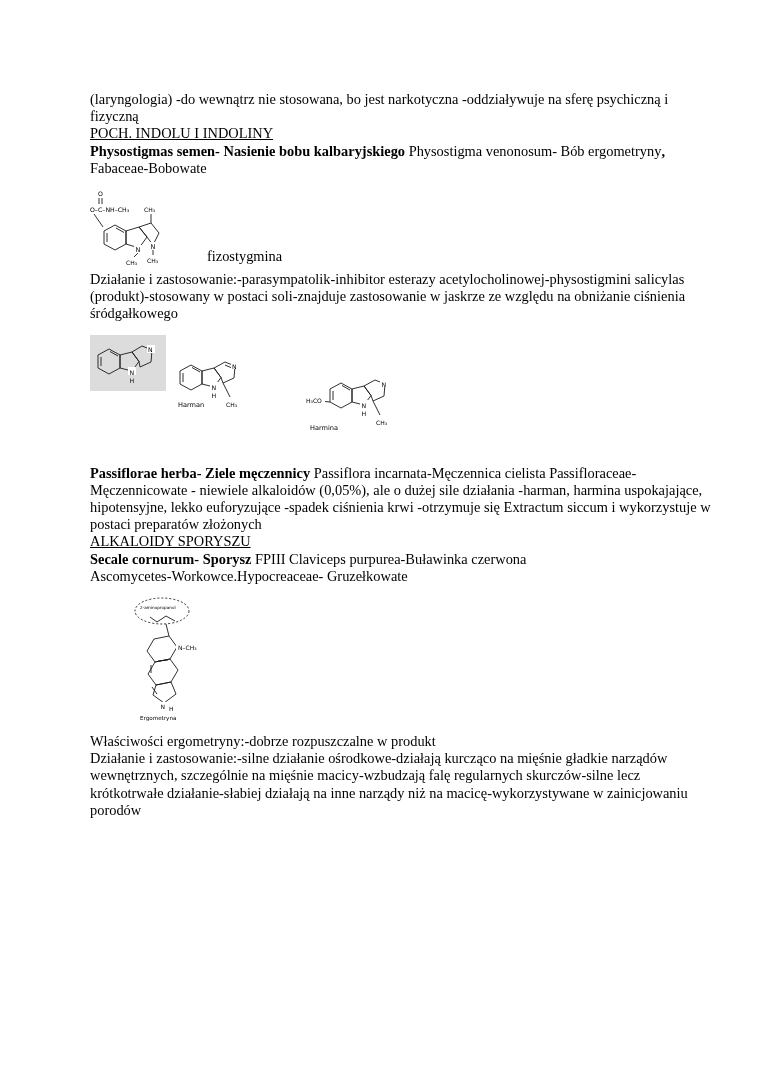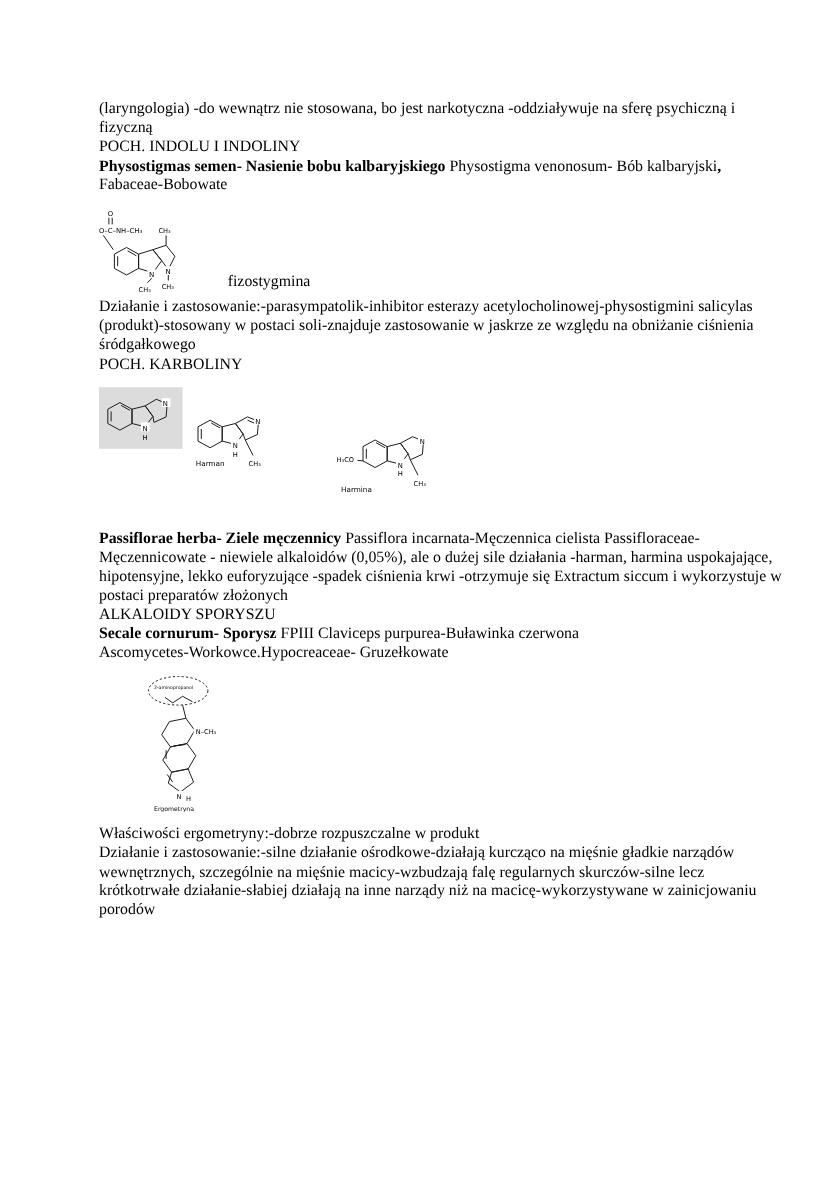--- a/index.html
+++ b/index.html
@@ -10,21 +10,21 @@
     background:#ffffff;
     color:#000;
     font-family:"Liberation Serif","DejaVu Serif",serif;
     font-size:14.4px;
     line-height:17.2px;
     padding:91px 46px 40px 90px;
     box-sizing:border-box;
     overflow:hidden;
   }
   p{margin:0;}
-  .u{}
+  .u{text-decoration:underline;}
   .bi{font-weight:700;}
   .b{font-weight:700;}
   figure{margin:0;}
   .fig-physo{display:flex;align-items:flex-end;gap:5px;margin:10px 0 4px 0;}
   .fig-physo figcaption{padding-bottom:2px;margin-top:11px;}
   .fig-karb{display:flex;align-items:flex-start;margin:10px 0 20px 0;height:112px;}
   .karb-b{margin-left:8px;margin-top:6px;}
   .karb-c{margin-left:38px;margin-top:44px;}
   .fig-ergo{margin:10px 0 12px 36px;}
   svg{display:block;}
@@ -34,21 +34,21 @@
 </style>
 </head>
 <body>
 
 <div class="page">
 
   <p>(laryngologia) -do wewnątrz nie stosowana, bo jest narkotyczna -oddziaływuje na sferę psychiczną i fizyczną</p>
 
   <p><span class="u">POCH. INDOLU I INDOLINY</span></p>
 
-  <p><span class="bi">Physostigmas semen- Nasienie bobu kalbaryjskiego</span><span> Physostigma venonosum- Bób kalbaryjski</span><span class="b">,</span><span> Fabaceae-Bobowate</span></p>
+  <p><span class="bi">Physostigmas semen- Nasienie bobu kalbaryjskiego</span><span> Physostigma venonosum- Bób ergometryny</span><span class="b">,</span><span> Fabaceae-Bobowate</span></p>
 
   <figure class="fig-physo">
     <svg width="112" height="80" viewBox="0 0 112 80">
       <text x="8" y="9" font-size="6.2">O</text>
       <line class="bond" x1="9" y1="11" x2="9" y2="17"></line>
       <line class="bond" x1="12" y1="11" x2="12" y2="17"></line>
       <text x="0" y="25" font-size="6.2">O–C–NH–CH₃</text>
       <line class="bond" x1="4" y1="27" x2="13" y2="40"></line>
       <polygon class="bond" points="14,44 25,38 36,44 36,57 25,63 14,57"></polygon>
       <line class="bond" x1="17" y1="46" x2="17" y2="55"></line>
@@ -64,21 +64,20 @@
       <rect class="halo" x="59" y="55" width="8" height="8"></rect>
       <text x="60.5" y="62" font-size="6.4">N</text>
       <line class="bond" x1="63" y1="63" x2="63" y2="68"></line>
       <text x="57" y="76" font-size="6">CH₃</text>
     </svg>
     <figcaption>fizostygmina</figcaption>
   </figure>
 
   <p>Działanie i zastosowanie:-parasympatolik-inhibitor esterazy acetylocholinowej-physostigmini salicylas (produkt)-stosowany w postaci soli-znajduje zastosowanie w jaskrze ze względu na obniżanie ciśnienia śródgałkowego</p>
 
-  <p><span class="u">POCH. KARBOLINY</span></p>
 
   <figure class="fig-karb">
     <svg class="karb-a" width="78" height="60" viewBox="0 0 78 60">
       <rect x="0" y="2" width="76" height="56" fill="#dcdcdc"></rect>
       <polygon class="bond" points="8,22 19,16 30,22 30,35 19,41 8,35"></polygon>
       <line class="bond" x1="11" y1="24" x2="11" y2="33"></line>
       <line class="bond" x1="20" y1="18.5" x2="28" y2="23"></line>
       <polygon class="bond" points="30,22 42,19 49,28.5 42,38 30,35"></polygon>
       <polygon class="bond" points="42,19 52,13 62,17 61,29 50,34 49,28.5"></polygon>
       <rect class="halo" x="57" y="12" width="8" height="8"></rect>

